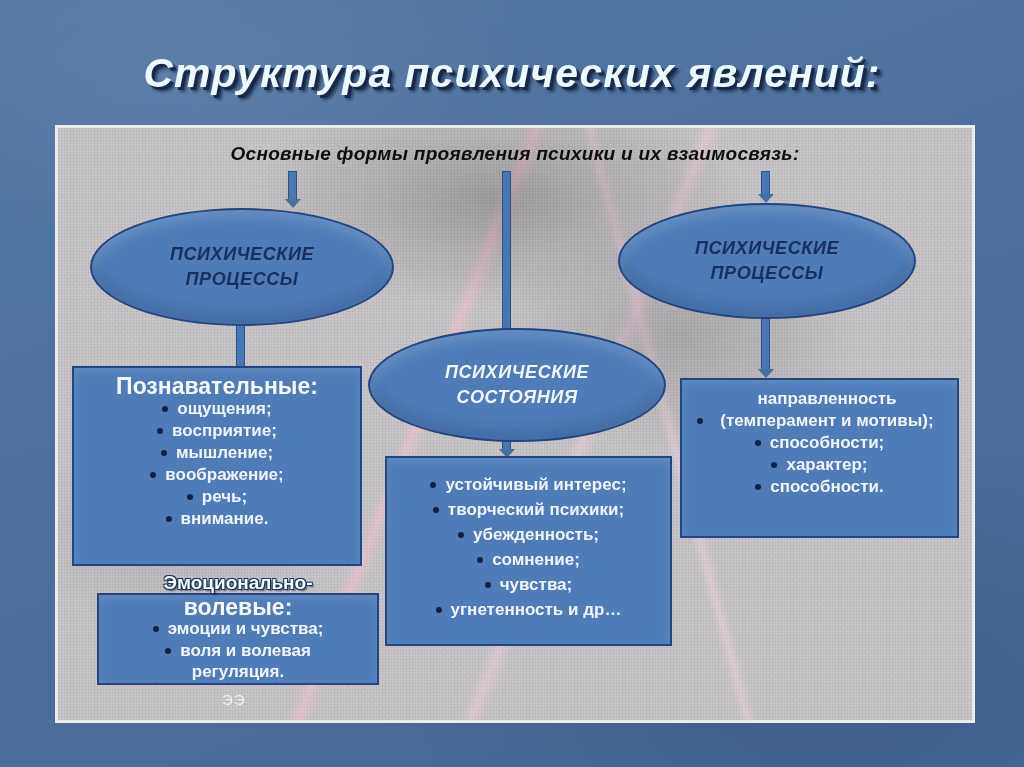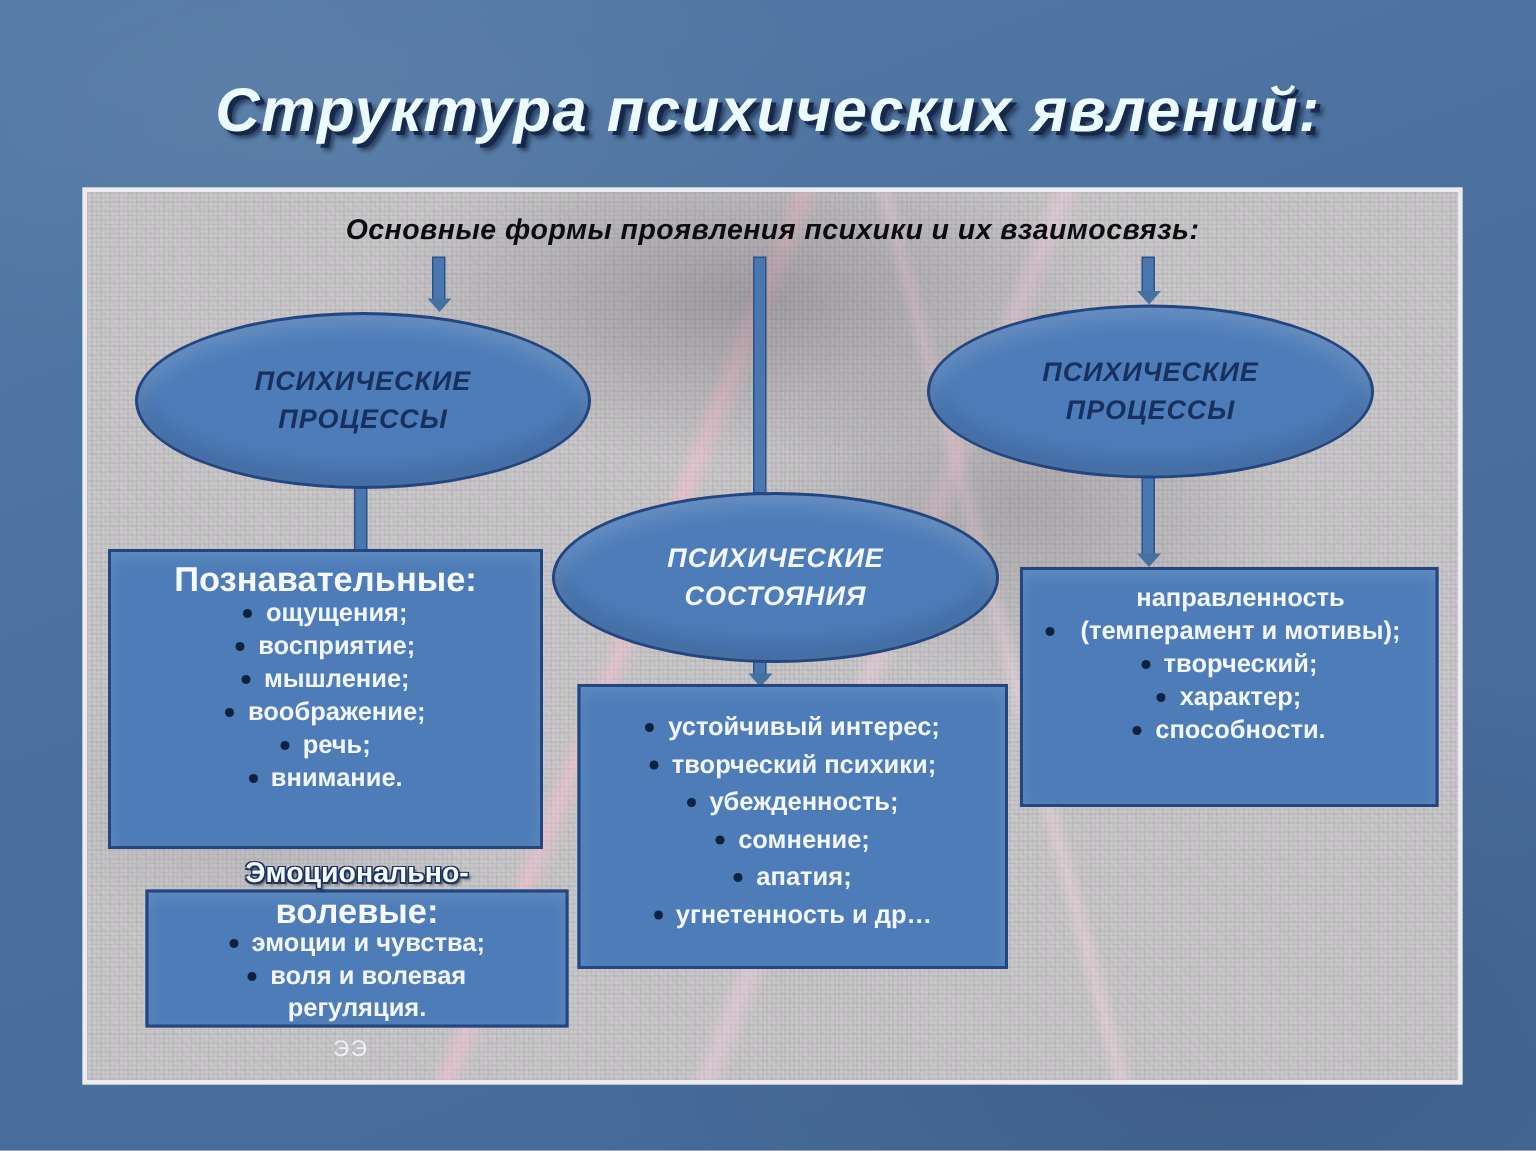--- a/index.html
+++ b/index.html
@@ -168,29 +168,29 @@
         <li style="max-width:230px;margin:1px auto;"><span class="dot"></span><span>воля и волевая регуляция.</span></li>
       </ul>
     </div>
 
     <div class="dbox box-states" style="left:327px;top:328px;width:283px;height:172px;padding-top:14px;">
       <ul>
         <li><span class="dot"></span><span>устойчивый интерес;</span></li>
         <li><span class="dot"></span><span>творческий психики;</span></li>
         <li><span class="dot"></span><span>убежденность;</span></li>
         <li><span class="dot"></span><span>сомнение;</span></li>
-        <li><span class="dot"></span><span>апатия;</span></li>
+        <li><span class="dot"></span><span>чувства;</span></li>
         <li><span class="dot"></span><span>угнетенность и др…</span></li>
       </ul>
     </div>
 
     <div class="dbox box-properties" style="left:622px;top:250px;width:275px;height:148px;padding-top:8px;">
       <ul>
         <li><span class="dot"></span><span class="wrap-item">направленность (темперамент и мотивы);</span></li>
-        <li><span class="dot"></span><span>творческий;</span></li>
+        <li><span class="dot"></span><span>способности;</span></li>
         <li><span class="dot"></span><span>характер;</span></li>
         <li><span class="dot"></span><span>способности.</span></li>
       </ul>
     </div>
 
     <div class="panel-footer" style="left:164px;top:563px;">ЭЭ</div>
 
   </div>
 </div>
 

